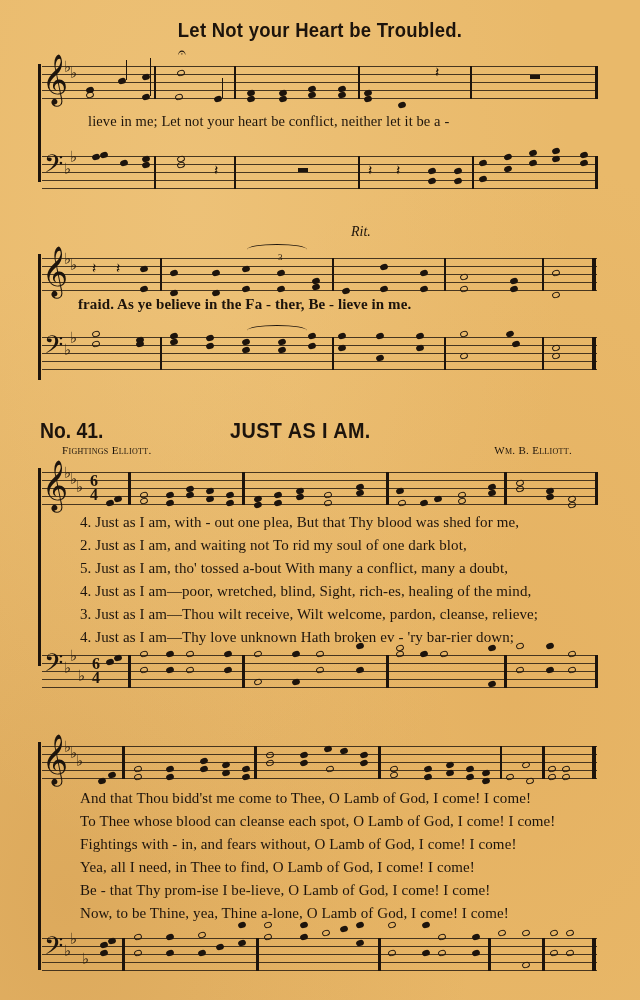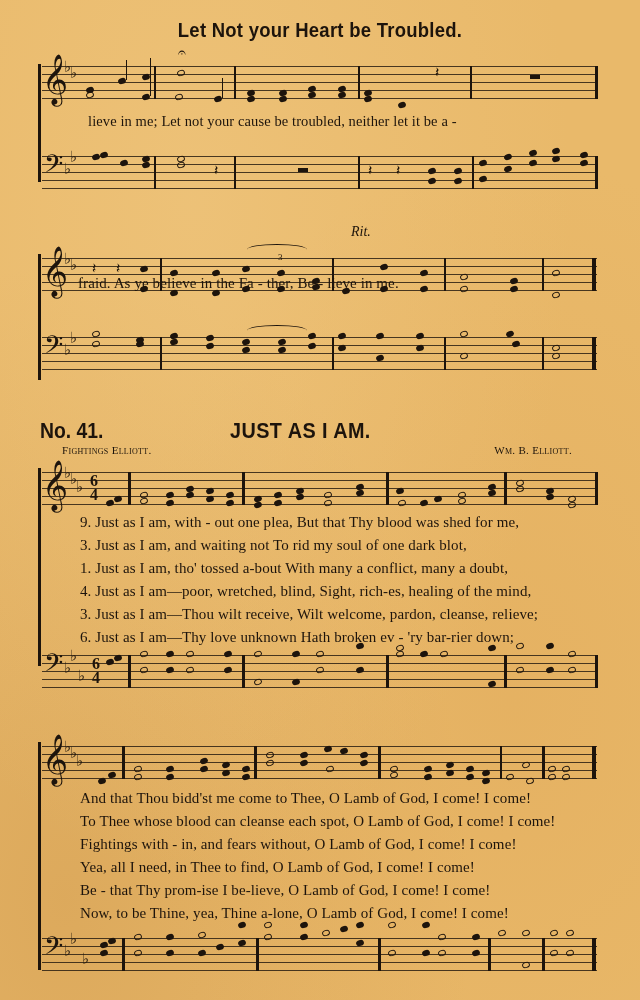--- a/index.html
+++ b/index.html
@@ -100,21 +100,21 @@
   <div class="bar" style="left:316px;"></div>
   <div class="note" style="left:322px; top:24px;"></div>
     <div class="note" style="left:322px; top:30px;"></div>
   <div class="note" style="left:356px; top:36px;"></div>
   <span class="rest" style="left:393px; top:-2px;">𝄽</span>
   <div class="bar" style="left:428px;"></div>
   <div class="wrest" style="left:488px; top:9px;"></div>
   <div class="bar thick" style="left:553px;"></div>
 </div>
 
-<div class="abs lyric-line" style="top:113px; left:88px; font-size:14.5px;">lieve   in   me;  Let not your cause be troubled, neither let  it  be  a -</div>
+<div class="abs lyric-line" style="top:113px; left:88px; font-size:14.5px;">lieve   in   me;  Let not your heart be conflict, neither let  it  be  a -</div>
 
 <div class="abs staff" style="top:156px;">
   <div class="line l0"></div>
     <div class="line l1"></div>
     <div class="line l2"></div>
     <div class="line l3"></div>
     <div class="line l4"></div>
   <span class="clef bass">𝄢</span>
   <span class="key" style="left:28px; top:-8px;">♭</span>
   <span class="key" style="left:22px; top:4px;">♭</span>
@@ -189,21 +189,21 @@
   <div class="note half" style="left:418px; top:16px;"></div>
     <div class="note half" style="left:418px; top:28px;"></div>
   <div class="note" style="left:468px; top:20px;"></div>
     <div class="note" style="left:468px; top:28px;"></div>
   <div class="bar" style="left:500px;"></div>
   <div class="note half" style="left:510px; top:12px;"></div>
     <div class="note half" style="left:510px; top:34px;"></div>
   <div class="bar end" style="left:550px;"></div>
 </div>
 
-<div class="abs lyric-line" style="top:275px; left:78px;">fraid.  As  ye   believe  in  the  Fa - ther,  Be - lieve  in  me.</div>
+<div class="abs lyric-line" style="top:296px; left:78px;font-weight:bold;">fraid.  As  ye   believe  in  the  Fa - ther,  Be - lieve  in  me.</div>
 
 <div class="abs staff" style="top:337px;">
   <div class="line l0"></div>
     <div class="line l1"></div>
     <div class="line l2"></div>
     <div class="line l3"></div>
     <div class="line l4"></div>
   <span class="clef bass">𝄢</span>
   <span class="key" style="left:28px; top:-8px;">♭</span>
   <span class="key" style="left:22px; top:4px;">♭</span>
@@ -295,26 +295,26 @@
   <div class="bar thick" style="left:462px;"></div>
   <div class="note half" style="left:474px; top:8px;"></div>
     <div class="note half" style="left:474px; top:14px;"></div>
   <div class="note" style="left:504px; top:16px;"></div>
     <div class="note" style="left:504px; top:22px;"></div>
   <div class="note half" style="left:526px; top:24px;"></div>
     <div class="note half" style="left:526px; top:30px;"></div>
   <div class="bar thick" style="left:553px;"></div>
 </div>
 
-<div class="abs lyric-line" style="top:514px;">9.  Just as   I  am, with - out  one plea, But that Thy blood was shed for me,</div>
-<div class="abs lyric-line" style="top:537px;">3.  Just as   I  am, and    waiting  not   To  rid my soul  of one dark blot,</div>
-<div class="abs lyric-line" style="top:560px;">1.  Just as   I  am, tho'   tossed a-bout With many a conflict, many a doubt,</div>
+<div class="abs lyric-line" style="top:514px;">4.  Just as   I  am, with - out  one plea, But that Thy blood was shed for me,</div>
+<div class="abs lyric-line" style="top:537px;">2.  Just as   I  am, and    waiting  not   To  rid my soul  of one dark blot,</div>
+<div class="abs lyric-line" style="top:560px;">5.  Just as   I  am, tho'   tossed a-bout With many a conflict, many a doubt,</div>
 <div class="abs lyric-line" style="top:583px;">4.  Just as   I  am—poor, wretched, blind, Sight, rich-es, healing  of  the mind,</div>
 <div class="abs lyric-line" style="top:606px;">3.  Just as   I  am—Thou wilt receive, Wilt welcome, pardon, cleanse, relieve;</div>
-<div class="abs lyric-line" style="top:629px;">6.  Just as   I  am—Thy love unknown Hath broken ev - 'ry bar-rier down;</div>
+<div class="abs lyric-line" style="top:629px;">4.  Just as   I  am—Thy love unknown Hath broken ev - 'ry bar-rier down;</div>
 
 <div class="abs staff" style="top:655px;">
   <div class="line l0"></div>
     <div class="line l1"></div>
     <div class="line l2"></div>
     <div class="line l3"></div>
     <div class="line l4"></div>
   <span class="clef bass">𝄢</span>
   <span class="key" style="left:28px; top:-8px;">♭</span>
   <span class="key" style="left:22px; top:4px;">♭</span>

